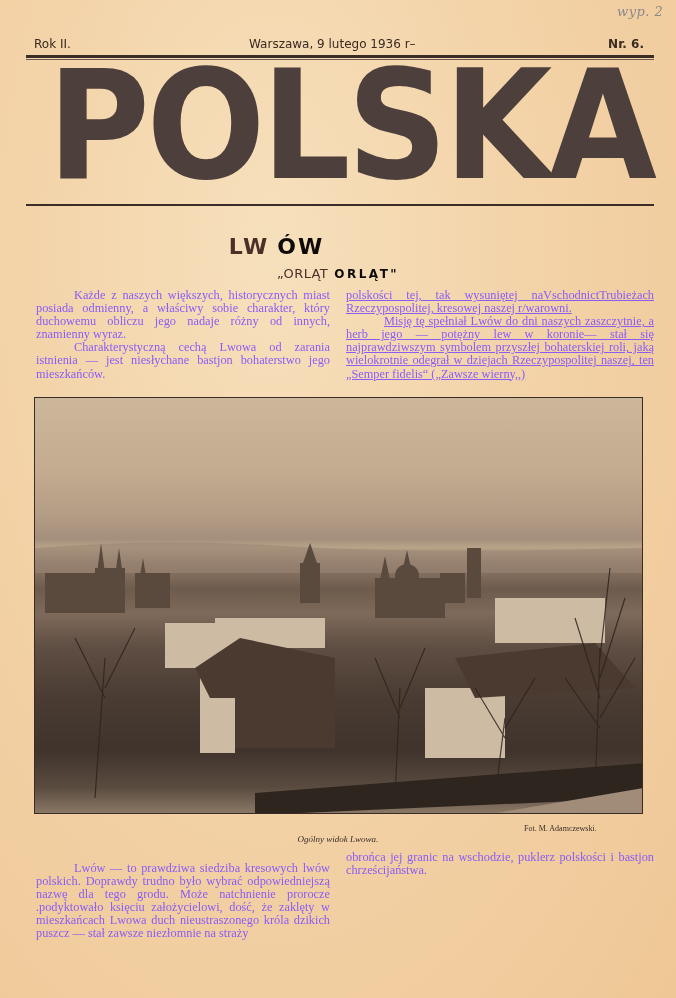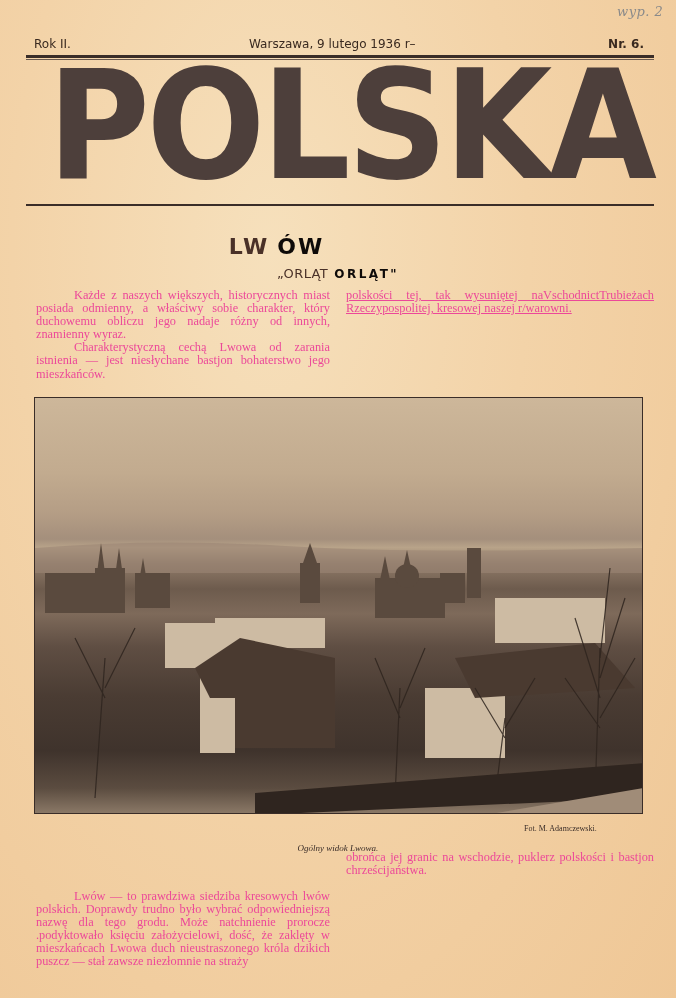--- a/index.html
+++ b/index.html
@@ -49,43 +49,43 @@
     .headline .h2 { color: #0e0a08; margin-left: 8px; }
     .subhead {
       left: 0; top: 266px; width: 676px; text-align: center;
       font-family: "DejaVu Sans", sans-serif; font-size: 13px;
     }
     .subhead .s1 { color: #4a3128; letter-spacing: 0.5px; }
     .subhead .s2 { color: #0e0a08; font-weight: bold; letter-spacing: 2.5px; margin-left: 6px; font-size: 12px; }
 
     
     .col {
-      font-size: 12.3px; line-height: 13.1px; text-align: justify; color: #ec4899;
+      font-size: 12.3px; line-height: 13.1px; text-align: justify; color: #8b5cf6;
     }
     .col p { margin: 0; text-indent: 38px; }
     .col p.noindent { text-indent: 0; }
     .col-tl { left: 36px; top: 289px; width: 294px; }
     .col-tr { left: 346px; top: 289px; width: 308px; text-decoration: underline; }
-    .col-bl { left: 36px; top: 890px; width: 294px; }
+    .col-bl { left: 36px; top: 862px; width: 294px; }
     .col-br { left: 346px; top: 851px; width: 308px; }
 
     
     .photo {
       left: 34px; top: 397px; width: 609px; height: 417px;
       border: 1px solid #3a2d28; box-sizing: border-box; overflow: hidden;
       background:
         linear-gradient(180deg,
           #cdb79a 0%, #c2ab8f 18%, #b49d85 28%, #a48f7c 34%, #b8a389 36%,
           #8f7a68 40%, #6d5b4d 46%, #7e6a5a 52%, #5f4e43 60%, #4a3c33 72%,
           #3f332c 85%, #5b4c40 94%, #8a7866 100%);
     }
     .photo svg { position: absolute; left: 0; top: 0; }
     .caption {
       left: 0; top: 834px; width: 676px; text-align: center;
-      font-style: italic; font-size: 9px; color: #3a2d28; margin-top: 9px;
+      font-style: italic; font-size: 9px; color: #3a2d28;
     }
     .credit {
       left: 524px; top: 824px; font-size: 8px; color: #3a2d28; font-family: Liberation Serif, serif;
     }
   </style>
 </head>
 <body>
 
 <div class="abs handnote">wyp. 2</div>
 
@@ -106,20 +106,21 @@
 <div class="abs subhead">
   <span class="s1">„ORLĄT</span><span class="s2">ORLĄT"</span>
 </div>
 
 <div class="abs col col-tl">
   <p>Każde z naszych większych, historycznych miast posiada odmienny, a właściwy sobie charakter, który duchowemu obliczu jego nadaje różny od innych, znamienny wyraz.</p>
   <p>Charakterystyczną cechą Lwowa od zarania istnienia — jest niesłychane bastjon bohaterstwo jego mieszkańców.</p>
 </div>
 <div class="abs col col-tr">
   <p class="noindent">polskości tej, tak wysuniętej naVschodnictTrubieżach Rzeczypospolitej, kresowej naszej r/warowni.</p>
+  <p>Misję tę spełniał Lwów do dni naszych zaszczytnie, a herb jego — potężny lew w koronie— stał się najprawdziwszym symbolem przyszłej bohaterskiej roli, jaką wielokrotnie odegrał w dziejach Rzeczypospolitej naszej, ten „Semper fidelis“ („Zawsze wierny,,)</p>
 </div>
 
 <div class="abs photo" title="Panoramic view of Lwów">
   <svg width="609" height="417" viewBox="0 0 609 417">
 
     <path d="M0 150 Q120 140 250 148 T609 150 L609 175 L0 175 Z" fill="#9b8674" opacity="0.6"></path>
 
     <g fill="#5a4a3e">
       <rect x="10" y="175" width="70" height="40"></rect>
       <polygon points="62,175 66,145 70,175"></polygon>

